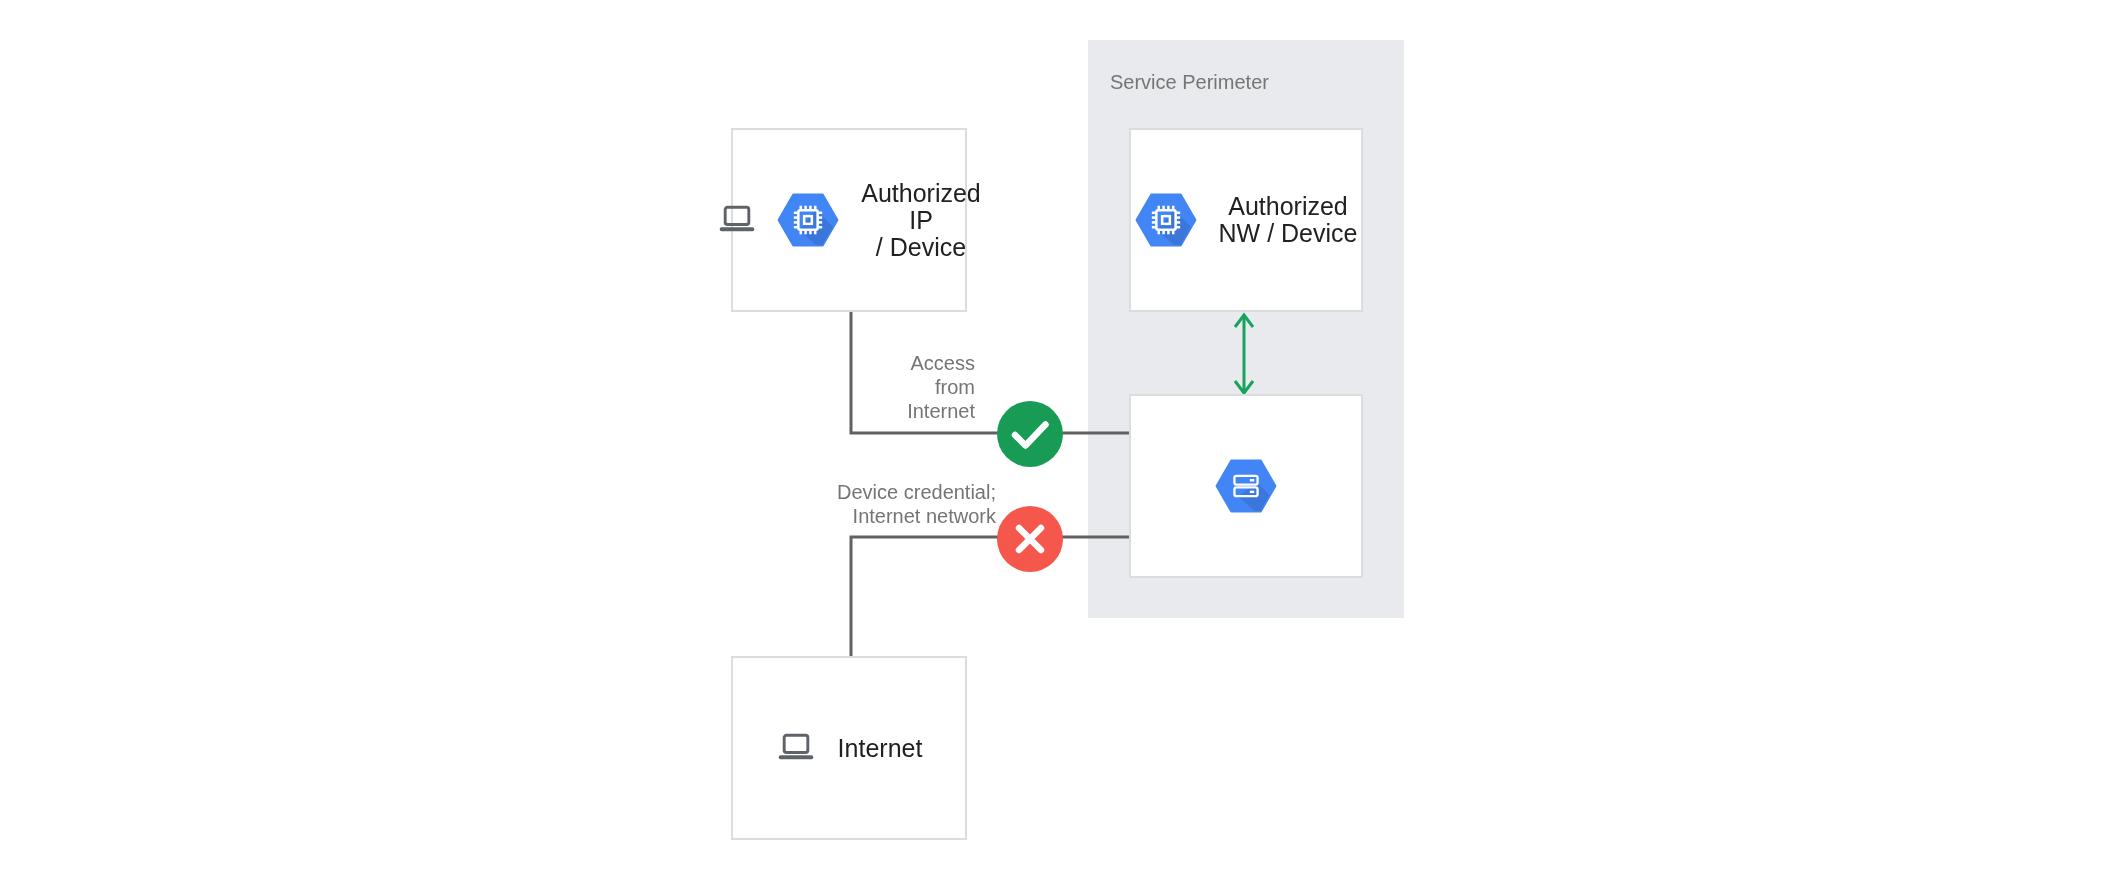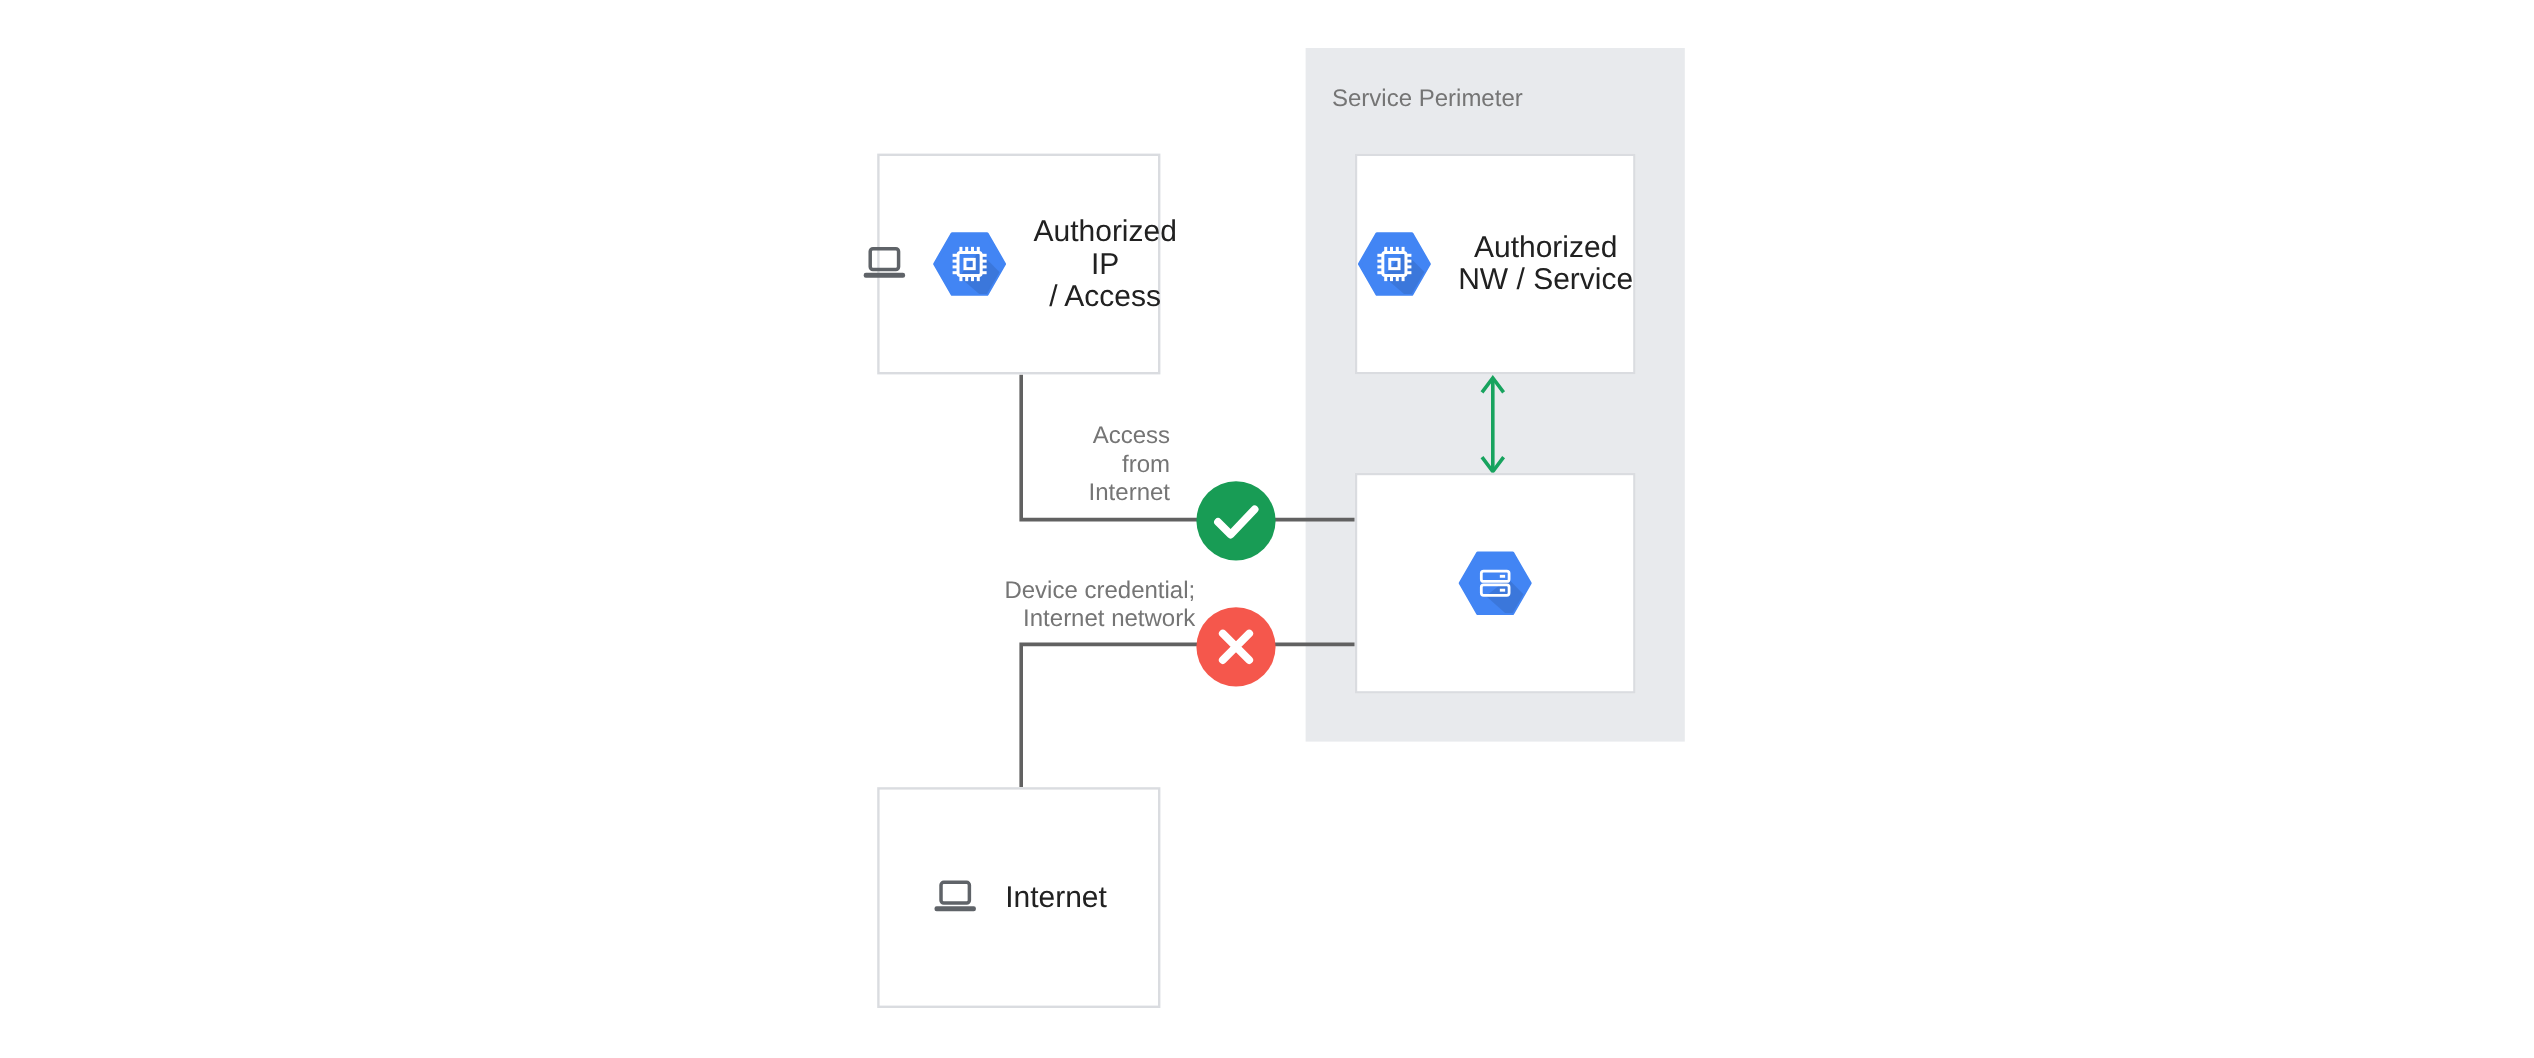--- a/index.html
+++ b/index.html
@@ -38,21 +38,21 @@
   .conn-line{stroke:var(--connector-gray);stroke-width:3;fill:none;}
   .green-arrow{stroke:var(--arrow-green);stroke-width:3;fill:none;}
 
   
   .node{
     position:absolute;background:#fff;border:2px solid var(--node-border);
     display:flex;flex-direction:row;align-items:center;justify-content:center;
     gap:22px;
   }
   .node-a{left:731px;top:128px;width:236px;height:184px;}
-  .node-b{left:1129px;top:128px;width:234px;height:184px;justify-content:space-between;}
+  .node-b{left:1129px;top:128px;width:234px;height:184px;}
   .node-c{left:1129px;top:394px;width:234px;height:184px;}
   .node-d{left:731px;top:656px;width:236px;height:184px;}
   .icon-row{display:flex;align-items:center;gap:20px;}
   .node-label{
     text-align:center;font-size:25px;line-height:27px;color:var(--node-text);
   }
 
   .laptop-icon svg{display:block;}
   .hex-icon svg{display:block;}
 
@@ -127,21 +127,21 @@
               <rect x="41.7" y="29.2" width="5" height="2.6"></rect>
               <rect x="41.7" y="34.2" width="5" height="2.6"></rect>
           </g>
           <rect x="22" y="18" width="20" height="20" rx="2" fill="none" stroke="#fff" stroke-width="2.6"></rect>
           <rect x="28" y="24" width="8" height="8" fill="none" stroke="#fff" stroke-width="2.6"></rect>
         </svg>
       </span>
     </div>
     <div class="node-label">
       <div>Authorized IP</div>
-      <div>/ Access</div>
+      <div>/ Device</div>
     </div>
   </div>
 
   <div class="node node-b">
     <div class="icon-row">
       <span class="hex-icon">
         <svg width="62" height="54" viewBox="0 0 64 56">
           <defs>
               <clipPath id="hexclip-b">
                 <polygon points="17,2 47,2 62,28 47,54 17,54 2,28"></polygon>
@@ -167,21 +167,21 @@
               <rect x="41.7" y="29.2" width="5" height="2.6"></rect>
               <rect x="41.7" y="34.2" width="5" height="2.6"></rect>
           </g>
           <rect x="22" y="18" width="20" height="20" rx="2" fill="none" stroke="#fff" stroke-width="2.6"></rect>
           <rect x="28" y="24" width="8" height="8" fill="none" stroke="#fff" stroke-width="2.6"></rect>
         </svg>
       </span>
     </div>
     <div class="node-label">
       <div>Authorized</div>
-      <div>NW / Service</div>
+      <div>NW / Device</div>
     </div>
   </div>
 
   <div class="node node-c">
     <div class="icon-row">
       <span class="hex-icon">
         <svg width="62" height="54" viewBox="0 0 64 56">
           <defs>
               <clipPath id="hexclip-c">
                 <polygon points="17,2 47,2 62,28 47,54 17,54 2,28"></polygon>

